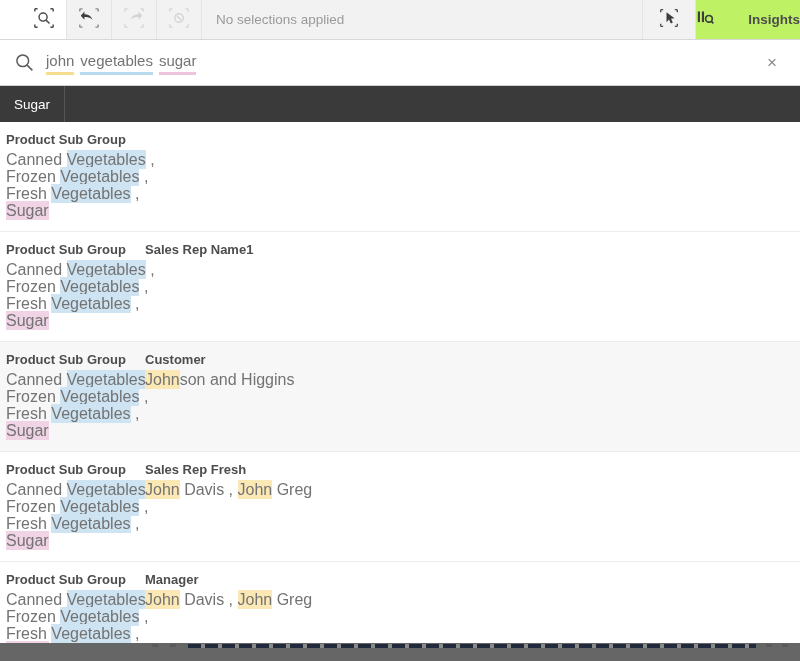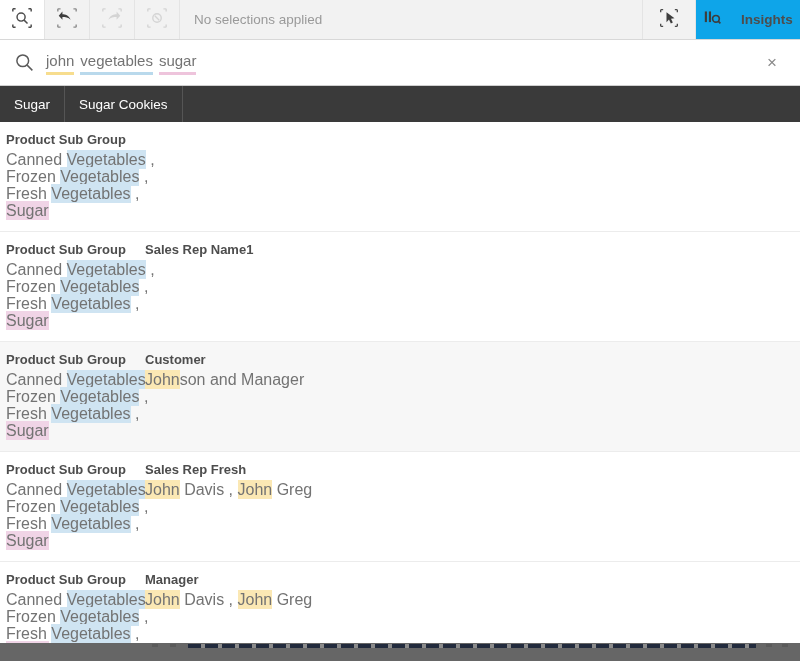--- a/index.html
+++ b/index.html
@@ -17,20 +17,21 @@
     position: relative;
   }
 
   
   .selbar {
     height: 39px;
     display: flex;
     align-items: stretch;
     background: #ffffff;
     border-bottom: 1px solid #d8d8d8;
+    padding-left: 22px;
   }
   .selbar-btn {
     width: 44px;
     display: flex;
     align-items: center;
     justify-content: center;
     background: #ffffff;
     border-right: 1px solid #e4e4e4;
   }
   .selbar-btn.first { border-right: 1px solid #e4e4e4; }
@@ -49,24 +50,24 @@
   .selbar-right {
     width: 52px;
     background: #f2f2f2;
     display: flex;
     align-items: center;
     justify-content: center;
     border-right: 1px solid #e4e4e4;
   }
   .insights {
     width: 104px;
-    background: #0ea5e9;
-    display: flex;
-    align-items: center;
-    justify-content: center;
+    background: #bef264;
+    display: flex;
+    align-items: center;
+    justify-content: space-between;
     gap: 18px;
     font-weight: bold;
     font-size: 13.5px;
     color: #4d4d4d;
   }
 
   
   .searchbar {
     height: 46px;
     display: flex;
@@ -272,21 +273,20 @@
   <div class="search-terms" id="search-terms">
       <span class="term" style="border-bottom-color: rgb(247, 221, 142);">john</span>
       <span class="term" style="border-bottom-color: rgb(185, 217, 236);">vegetables</span>
       <span class="term" style="border-bottom-color: rgb(238, 196, 220);">sugar</span>
     </div>
   <div class="search-close">×</div>
 </div>
 
 <div class="tabstrip" id="tabstrip">
   <div class="tab">Sugar</div>
-    <div class="tab">Sugar Cookies</div>
     <div class="tab-filler"></div>
 </div>
 
 <div class="results" id="results">
     <div class="result-row">
       <div class="col-left">
         <div class="field-title">Product Sub Group</div>
         <div class="value-line"><span>Canned </span><mark class="hl-veg">Vegetables</mark><span> ,</span></div>
         <div class="value-line"><span>Frozen </span><mark class="hl-veg">Vegetables</mark><span> ,</span></div>
         <div class="value-line"><span>Fresh </span><mark class="hl-veg">Vegetables</mark><span> ,</span></div>
@@ -308,21 +308,21 @@
     <div class="result-row alt">
       <div class="col-left">
         <div class="field-title">Product Sub Group</div>
         <div class="value-line"><span>Canned </span><mark class="hl-veg">Vegetables</mark><span> ,</span></div>
         <div class="value-line"><span>Frozen </span><mark class="hl-veg">Vegetables</mark><span> ,</span></div>
         <div class="value-line"><span>Fresh </span><mark class="hl-veg">Vegetables</mark><span> ,</span></div>
         <div class="value-line"><mark class="hl-sugar">Sugar</mark></div>
       </div>
       <div class="col-right">
         <div class="field-title">Customer</div>
-        <div class="value-line"><mark class="hl-john">John</mark><span>son and Manager</span></div>
+        <div class="value-line"><mark class="hl-john">John</mark><span>son and Higgins</span></div>
       </div>
     </div>
     <div class="result-row">
       <div class="col-left">
         <div class="field-title">Product Sub Group</div>
         <div class="value-line"><span>Canned </span><mark class="hl-veg">Vegetables</mark><span> ,</span></div>
         <div class="value-line"><span>Frozen </span><mark class="hl-veg">Vegetables</mark><span> ,</span></div>
         <div class="value-line"><span>Fresh </span><mark class="hl-veg">Vegetables</mark><span> ,</span></div>
         <div class="value-line"><mark class="hl-sugar">Sugar</mark></div>
       </div>

